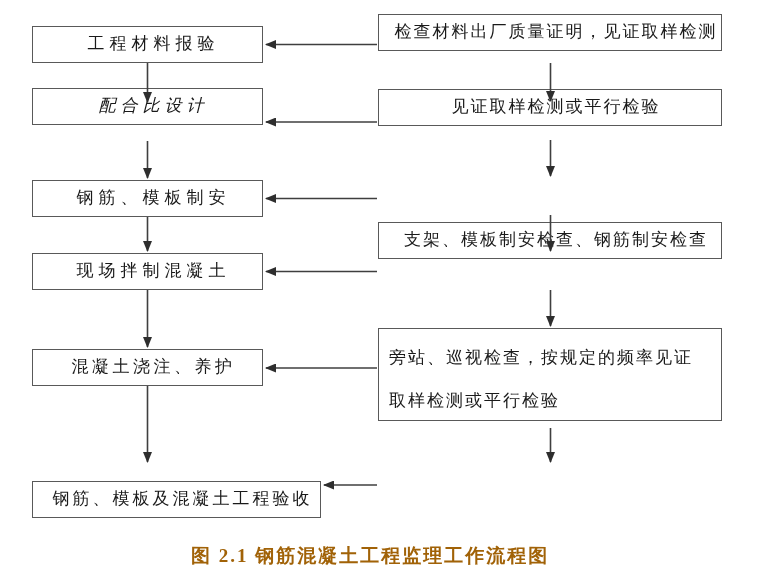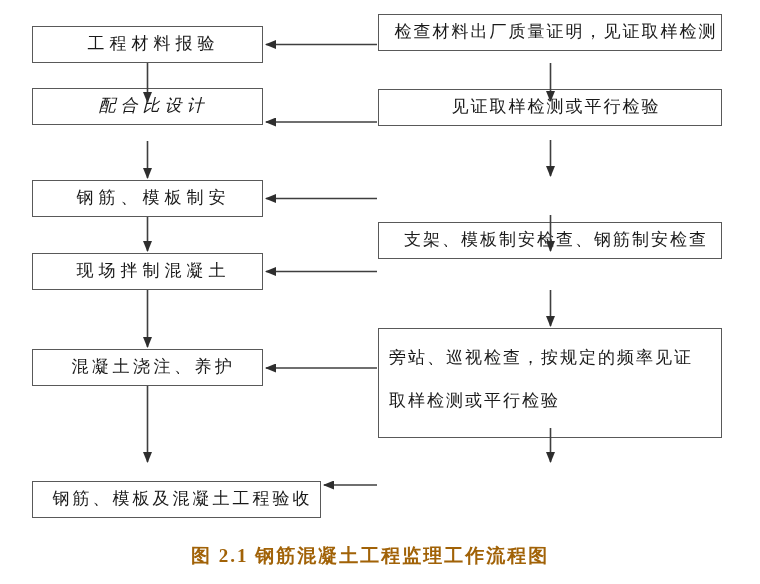--- a/index.html
+++ b/index.html
@@ -31,21 +31,21 @@
   .lb2 { top: 88px; font-style: italic; }
   .lb3 { top: 180px; }
   .lb4 { top: 253px; }
   .lb5 { top: 349px; letter-spacing: 3.5px; }
   .lb6 { top: 464px; width: 289px; letter-spacing: 3px; margin-top: 17px; }
   .rb1 { top: 14px; }
   .rb2 { top: 89px; }
   .rb3 { top: 178px; margin-top: 44px; }
   .rb4 { top: 253px; }
   .rb5 {
-    top: 328px; height: 110px;
+    top: 328px; height: 93px;
     align-items: flex-start; justify-content: flex-start;
     text-align: left;
     padding: 7px 10px 0 10px;
     line-height: 43px;
   }
   .rb6 { top: 464px; letter-spacing: 4px; }
   .arrows {
     position: absolute;
     left: 0; top: 0;
     width: 760px; height: 584px;

